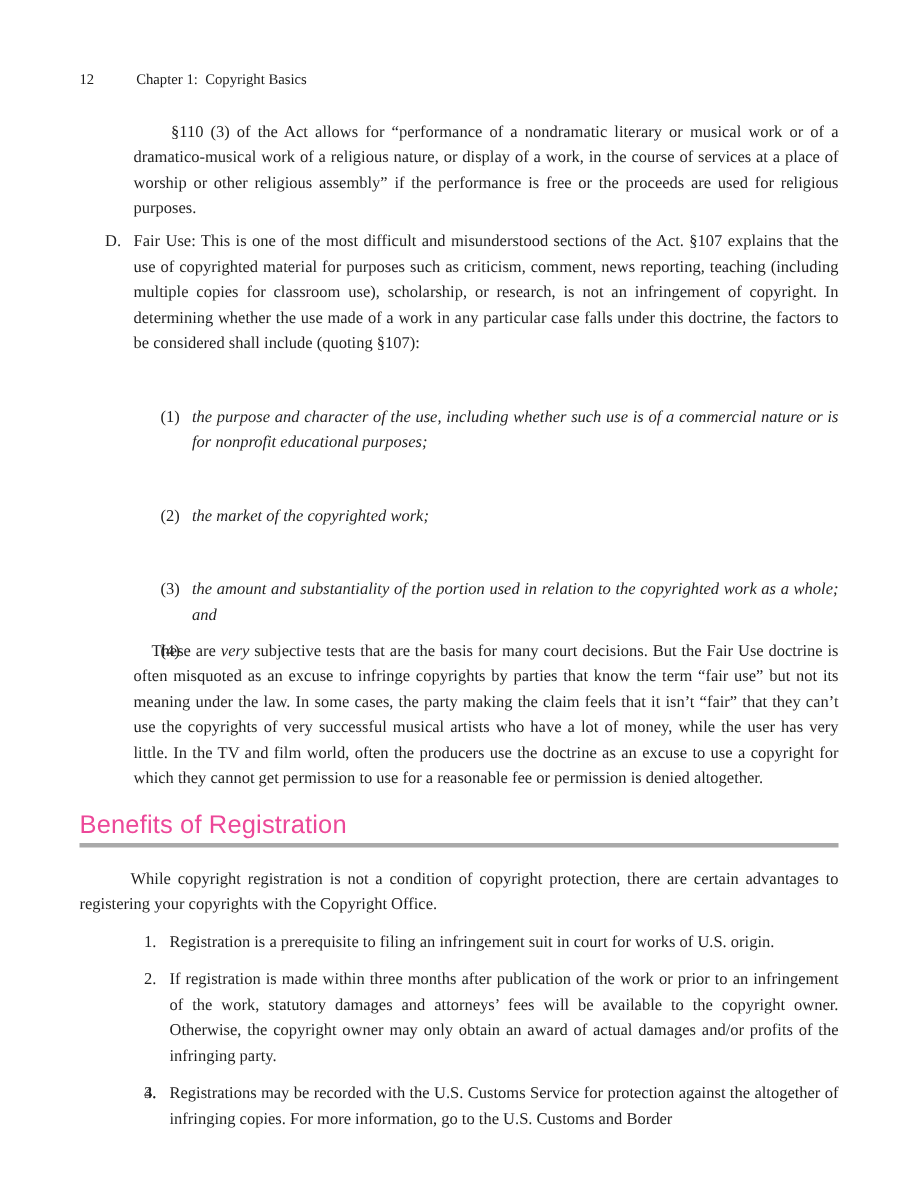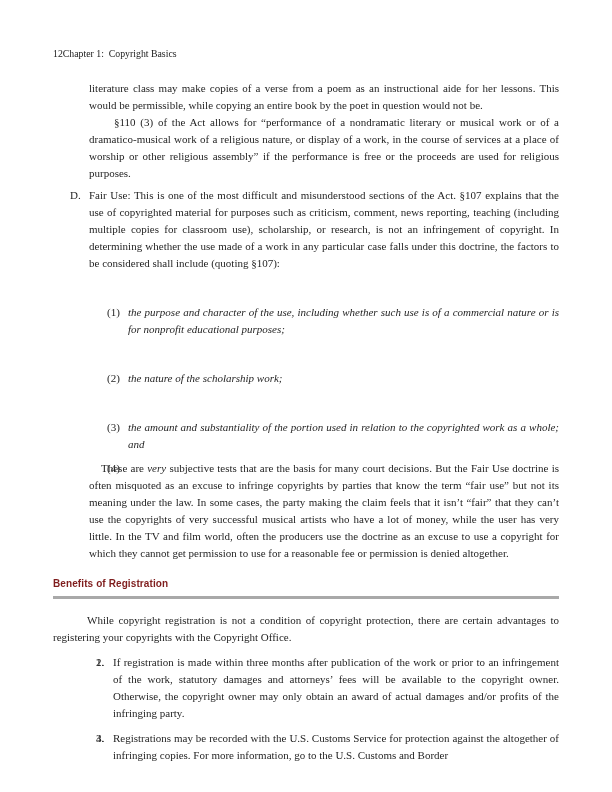--- a/index.html
+++ b/index.html
@@ -13,21 +13,21 @@
   .page {
     position: relative;
     width: 612px; height: 792px;
     box-sizing: border-box;
     padding: 48px 53px 0 53px;
     background: #ffffff;
   }
   
   .running-head {
     display: flex;
-    gap: 0;
+    gap: 28px;
     font-size: 9.8px;
     line-height: 12px;
     color: #1a1a1a;
     margin-bottom: 20px;
     white-space: pre;
   }
   
   .para {
     font-size: 11px;
     line-height: 17px;
@@ -59,23 +59,23 @@
     position: absolute;
     left: 54px; top: 0;
     font-style: normal;
     font-size: 11px;
     line-height: 17px;
   }
   .fair-use-block { margin-top: 7px; }
   
   .section-heading {
     font-family: "Liberation Sans", sans-serif;
-    font-weight: bold;
-    font-size: 10px;
-    color: #7f1d1d;
+    font-weight: normal;
+    font-size: 17px;
+    color: #ec4899;
     margin: 15px 0 5px 0;
     line-height: 14px;
     letter-spacing: 0.1px;
   }
   .heading-rule {
     height: 2.5px;
     background: #a9a9a9;
     margin: 0 0 13px 0;
   }
   .benefit {
@@ -95,56 +95,56 @@
 <body>
 
 <div class="page">
 
   <header class="running-head">
     <span>12</span>
     <span>Chapter 1:  Copyright Basics</span>
   </header>
 
   <div class="indented-block">
-    <p class="para">literature class may make copies of a verse from a poem as an instructional aide for her lessons. This would be permissible, while copying an entire book by the poet in question would not be.</p>
     <p class="para indent-25">§110 (3) of the Act allows for “performance of a nondramatic literary or musical work or of a dramatico-musical work of a religious nature, or display of a work, in the course of services at a place of worship or other religious assembly” if the performance is free or the proceeds are used for religious purposes.</p>
   </div>
 
   <div class="lettered-item">
     <span class="letter-label">D.</span>
     <p class="para">Fair Use: This is one of the most difficult and misunderstood sections of the Act. §107 explains that the use of copyrighted material for purposes such as criticism, comment, news reporting, teaching (including multiple copies for classroom use), scholarship, or research, is not an infringement of copyright. In determining whether the use made of a work in any particular case falls under this doctrine, the factors to be considered shall include (quoting §107):</p>
   </div>
 
   <div class="factor">
     <span class="factor-label">(1)</span>
     <p class="para">the purpose and character of the use, including whether such use is of a commercial nature or is for nonprofit educational purposes;</p>
   </div>
   <div class="factor">
     <span class="factor-label">(2)</span>
-    <p class="para">the nature of the scholarship work;</p>
+    <p class="para">the market of the copyrighted work;</p>
   </div>
   <div class="factor">
     <span class="factor-label">(3)</span>
     <p class="para">the amount and substantiality of the portion used in relation to the copyrighted work as a whole; and</p>
   </div>
   <div class="factor">
     <span class="factor-label">(4)</span>
   </div>
 
   <div class="indented-block fair-use-block">
     <p class="para indent-12"><span>These are </span><em>very</em><span> subjective tests that are the basis for many court decisions. But the Fair Use doctrine is often misquoted as an excuse to infringe copyrights by parties that know the term “fair use” but not its meaning under the law. In some cases, the party making the claim feels that it isn’t “fair” that they can’t use the copyrights of very successful musical artists who have a lot of money, while the user has very little. In the TV and film world, often the producers use the doctrine as an excuse to use a copyright for which they cannot get permission to use for a reasonable fee or permission is denied altogether.</span></p>
   </div>
 
   <h2 class="section-heading">Benefits of Registration</h2>
   <div class="heading-rule"></div>
 
   <p class="para indent-34">While copyright registration is not a condition of copyright protection, there are certain advantages to registering your copyrights with the Copyright Office.</p>
 
   <div class="benefit">
     <span class="benefit-label">1.</span>
+    <p class="para">Registration is a prerequisite to filing an infringement suit in court for works of U.S. origin.</p>
   </div>
   <div class="benefit">
     <span class="benefit-label">2.</span>
     <p class="para">If registration is made within three months after publication of the work or prior to an infringement of the work, statutory damages and attorneys’ fees will be available to the copyright owner. Otherwise, the copyright owner may only obtain an award of actual damages and/or profits of the infringing party.</p>
   </div>
   <div class="benefit">
     <span class="benefit-label">3.</span>
   </div>
   <div class="benefit">
     <span class="benefit-label">4.</span>

